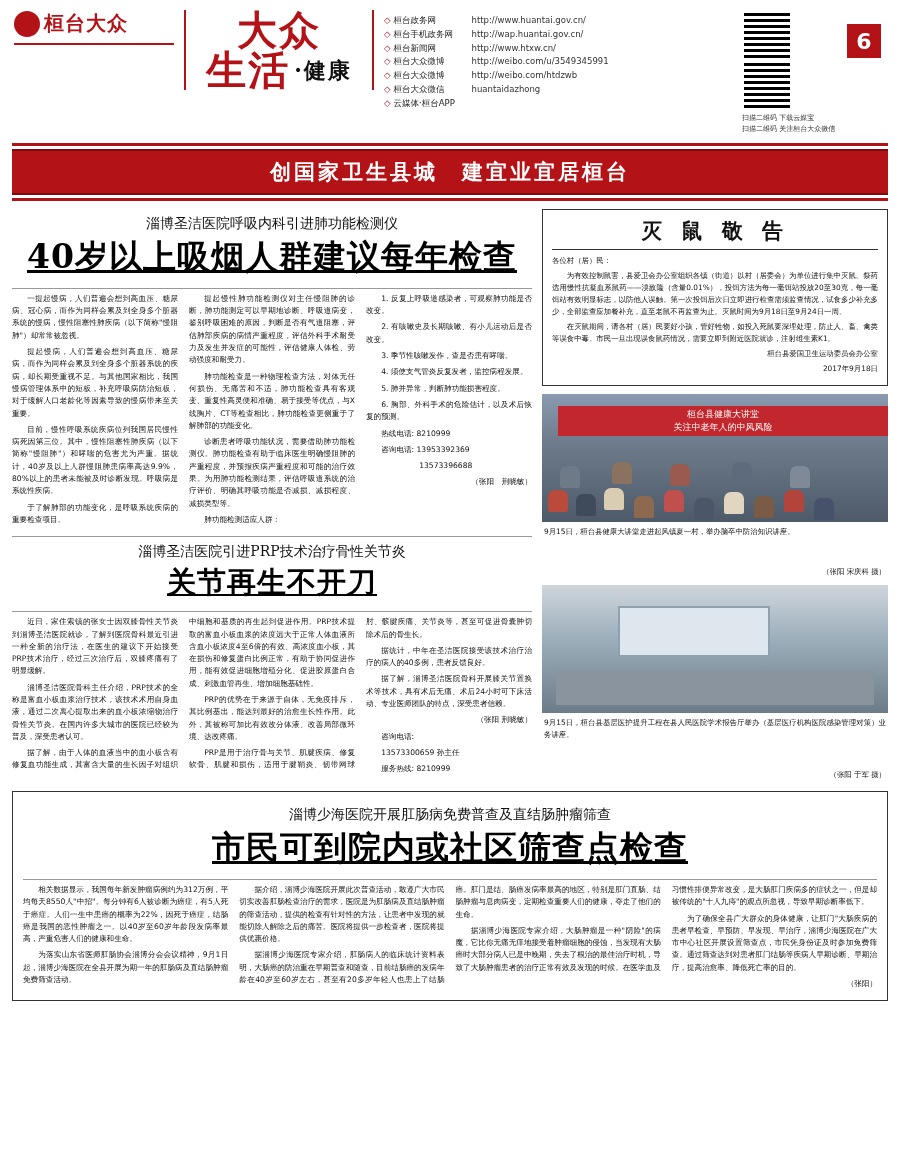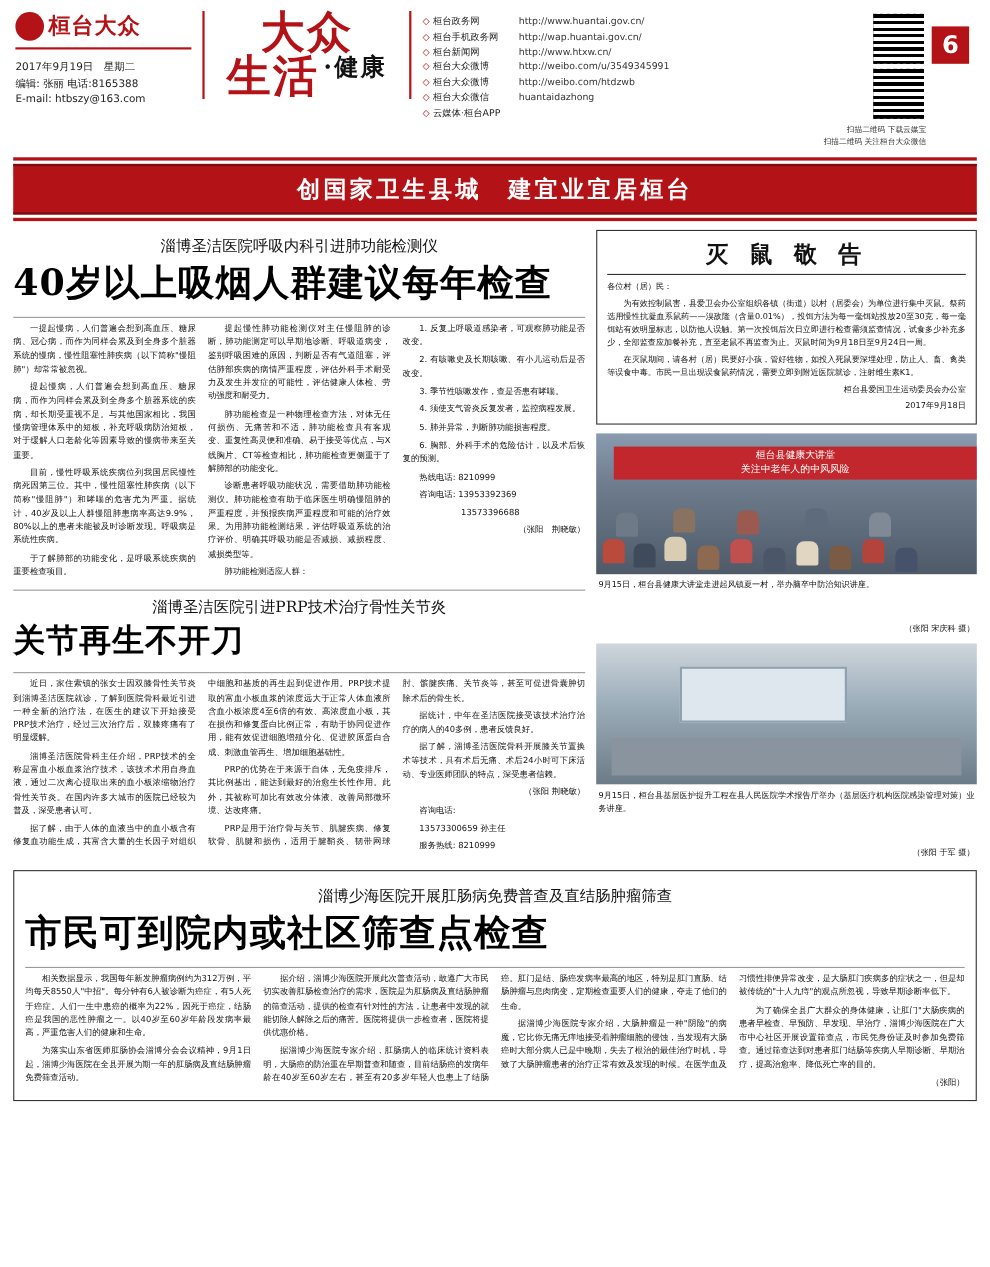--- a/index.html
+++ b/index.html
@@ -41,33 +41,33 @@
     border-left: 2px solid #b31217;
     border-right: 2px solid #b31217;
     padding: 0 14px; margin: 0 10px;
     text-align: center;
   }
   .big-title {
     color: #b31217; font-weight: bold; font-size: 40px;
     line-height: 1.0; letter-spacing: 2px;
     font-family: "DejaVu Serif", "Liberation Serif", serif;
   }
-  .big-title .line2 { display:flex; align-items:flex-start; justify-content:center; gap:4px;}
+  .big-title .line2 { display:flex; align-items:center; justify-content:center; gap:4px;}
   .sub-title {
     font-size: 22px; color: #111; font-weight: bold;
     font-family: "DejaVu Serif","Liberation Serif",serif;
   }
 
   .links-block { flex: 1; padding-top: 4px; }
   .link-row { display: flex; font-size: 8.5px; line-height: 1.62; color: #222; }
   .link-row .dot { color:#b31217; margin-right: 3px; }
   .link-row .lbl { width: 78px; }
   .link-row .url { color: #333; }
 
-  .qr-block { flex: 0 0 100px; text-align: right; padding-top: 2px; }
+  .qr-block { flex: 0 0 100px; text-align: left; padding-top: 2px; }
   .qr { width: 46px; height: 46px; background:
       repeating-linear-gradient(0deg,#000 0 3px,#fff 3px 6px),
       repeating-linear-gradient(90deg,#000 0 3px,transparent 3px 6px);
       display:inline-block; margin: 0 2px; }
   .qr-cap { font-size: 7px; line-height:1.35; color:#333; margin-top:2px;}
   .pagenum {
     flex: 0 0 44px; text-align:center;
   }
   .pagenum .box {
     width: 34px; height: 34px; background:#b31217; color:#fff;
@@ -89,23 +89,24 @@
   
   .content { display:flex; padding: 8px 12px 0 12px; gap: 10px; }
   .left-col { width: 520px; flex: 0 0 520px; }
   .right-col { flex: 1; }
 
   .kicker {
     text-align:center; font-size: 14px; color:#111;
     margin: 6px 0 2px 0; font-family:"DejaVu Serif","Liberation Serif",serif;
   }
   .headline {
-    text-align:left; font-weight:bold; font-size: 33px;
+    text-align:center; font-weight:bold; font-size: 33px;
     letter-spacing: 1px; margin: 2px 0 8px 0; color:#000;
     font-family:"DejaVu Serif","Liberation Serif",serif;
+    text-decoration:underline;
   }
   .headline.small { font-size: 29px; }
   .rule-thin { height:1px; background:#999; margin: 4px 0; }
 
   .cols3 { column-count: 3; column-gap: 11px; font-size: 7.6px;
            line-height: 1.62; text-align: justify; color:#111; }
   .cols4 { column-count: 4; column-gap: 11px; font-size: 7.6px;
            line-height: 1.62; text-align: justify; color:#111; }
   .cols3 p, .cols4 p { margin: 0 0 4px 0; text-indent: 2em; }
   .sig { text-align: right; text-indent:0 !important; }
@@ -164,25 +165,20 @@
 <div class="page">
 
   <div class="masthead">
 
     <div class="brand-block">
       <div class="brand-logo">
         <span class="mark"></span>
         <span>桓台大众</span>
       </div>
       <div class="brand-rule"></div>
-      <div class="brand-meta">
-        <div>2017年9月19日　星期二</div>
-        <div>编辑: 张丽 电话:8165388</div>
-        <div>E-mail: htbszy@163.com</div>
-      </div>
     </div>
 
     <div class="title-block">
       <div class="big-title">
         <div>大众</div>
         <div class="line2">
           <span>生活</span>
           <span class="sub-title">·健康</span>
         </div>
       </div>

